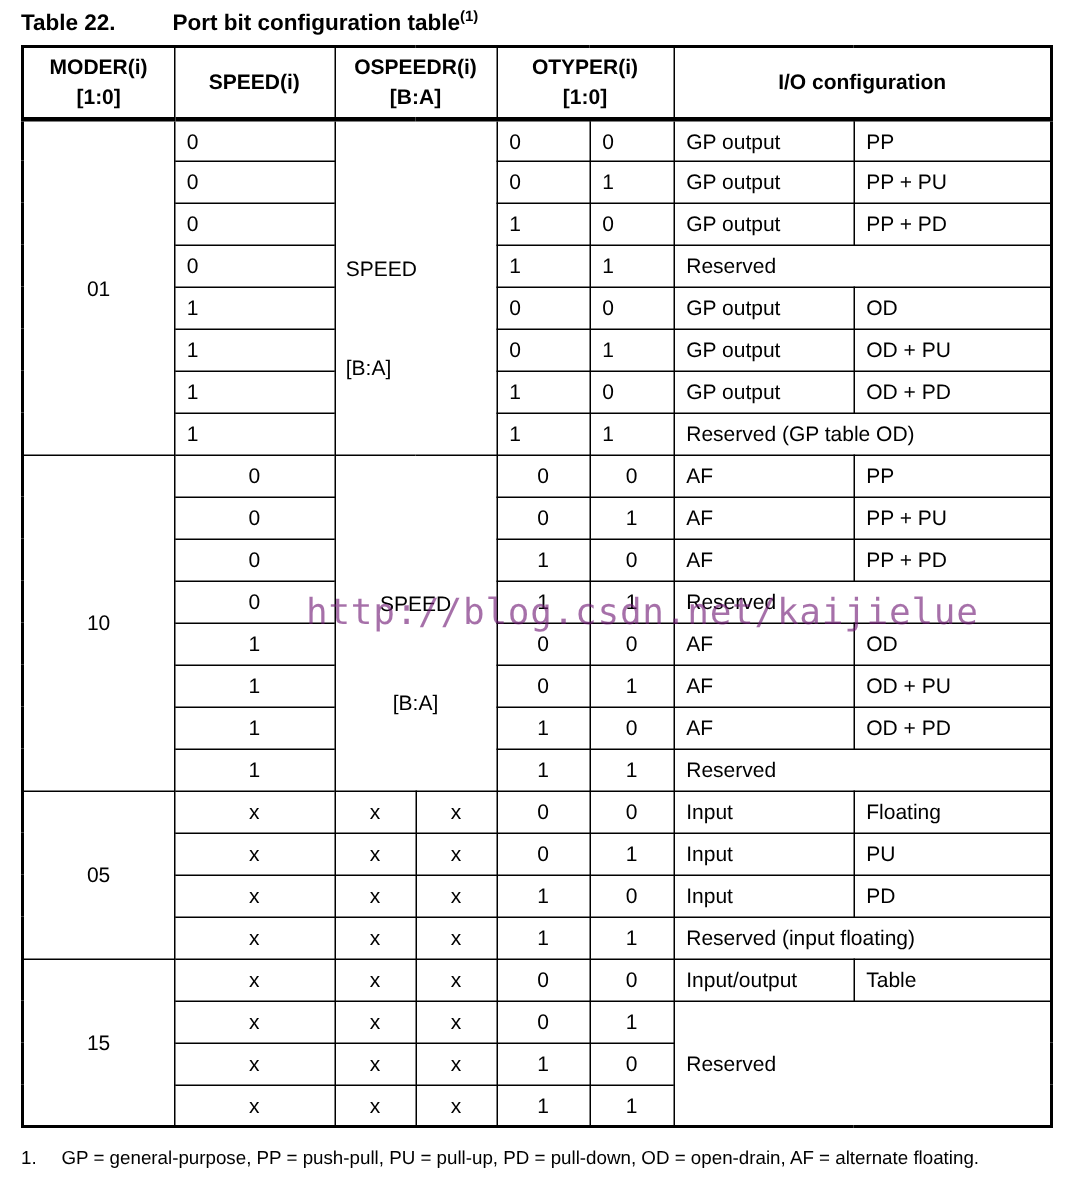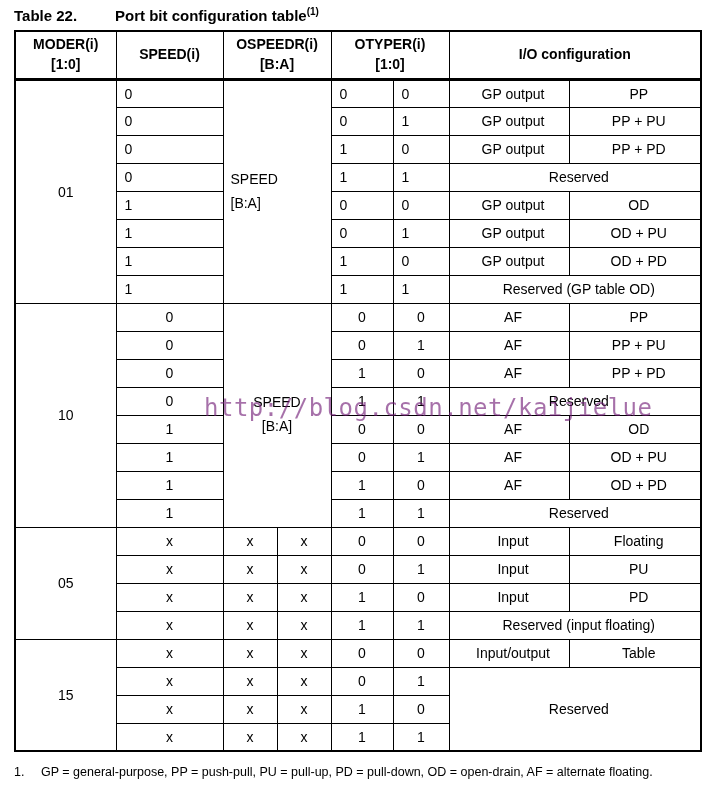--- a/index.html
+++ b/index.html
@@ -44,22 +44,22 @@
   table.cfg thead tr { height: 48px; }
   table.cfg thead th {
     font-weight: bold;
     text-align: center;
     border-bottom: 3px solid #000;
     line-height: 1.4;
   }
   table.cfg tbody tr { height: 28px; }
   td.center { text-align: center; }
   td.left   { text-align: left; padding-left: 8px; }
-  td.io     { text-align: center; padding-left: 8px; }
-  td.ospeedr-merged div { line-height: 1.7; }
+  td.io     { text-align: left; padding-left: 8px; }
+  td.ospeedr-merged div { line-height: 1.7; margin-top: 42px; }
   td.ospeedr-merged.left { padding-left: 7px; }
   td.ospeedr-merged.center { text-align: center; }
   
   .footnote {
     position: absolute;
     left: 14px;
     top: 765px;
     display: flex;
     font-size: 12.5px;
     line-height: 1.25;

